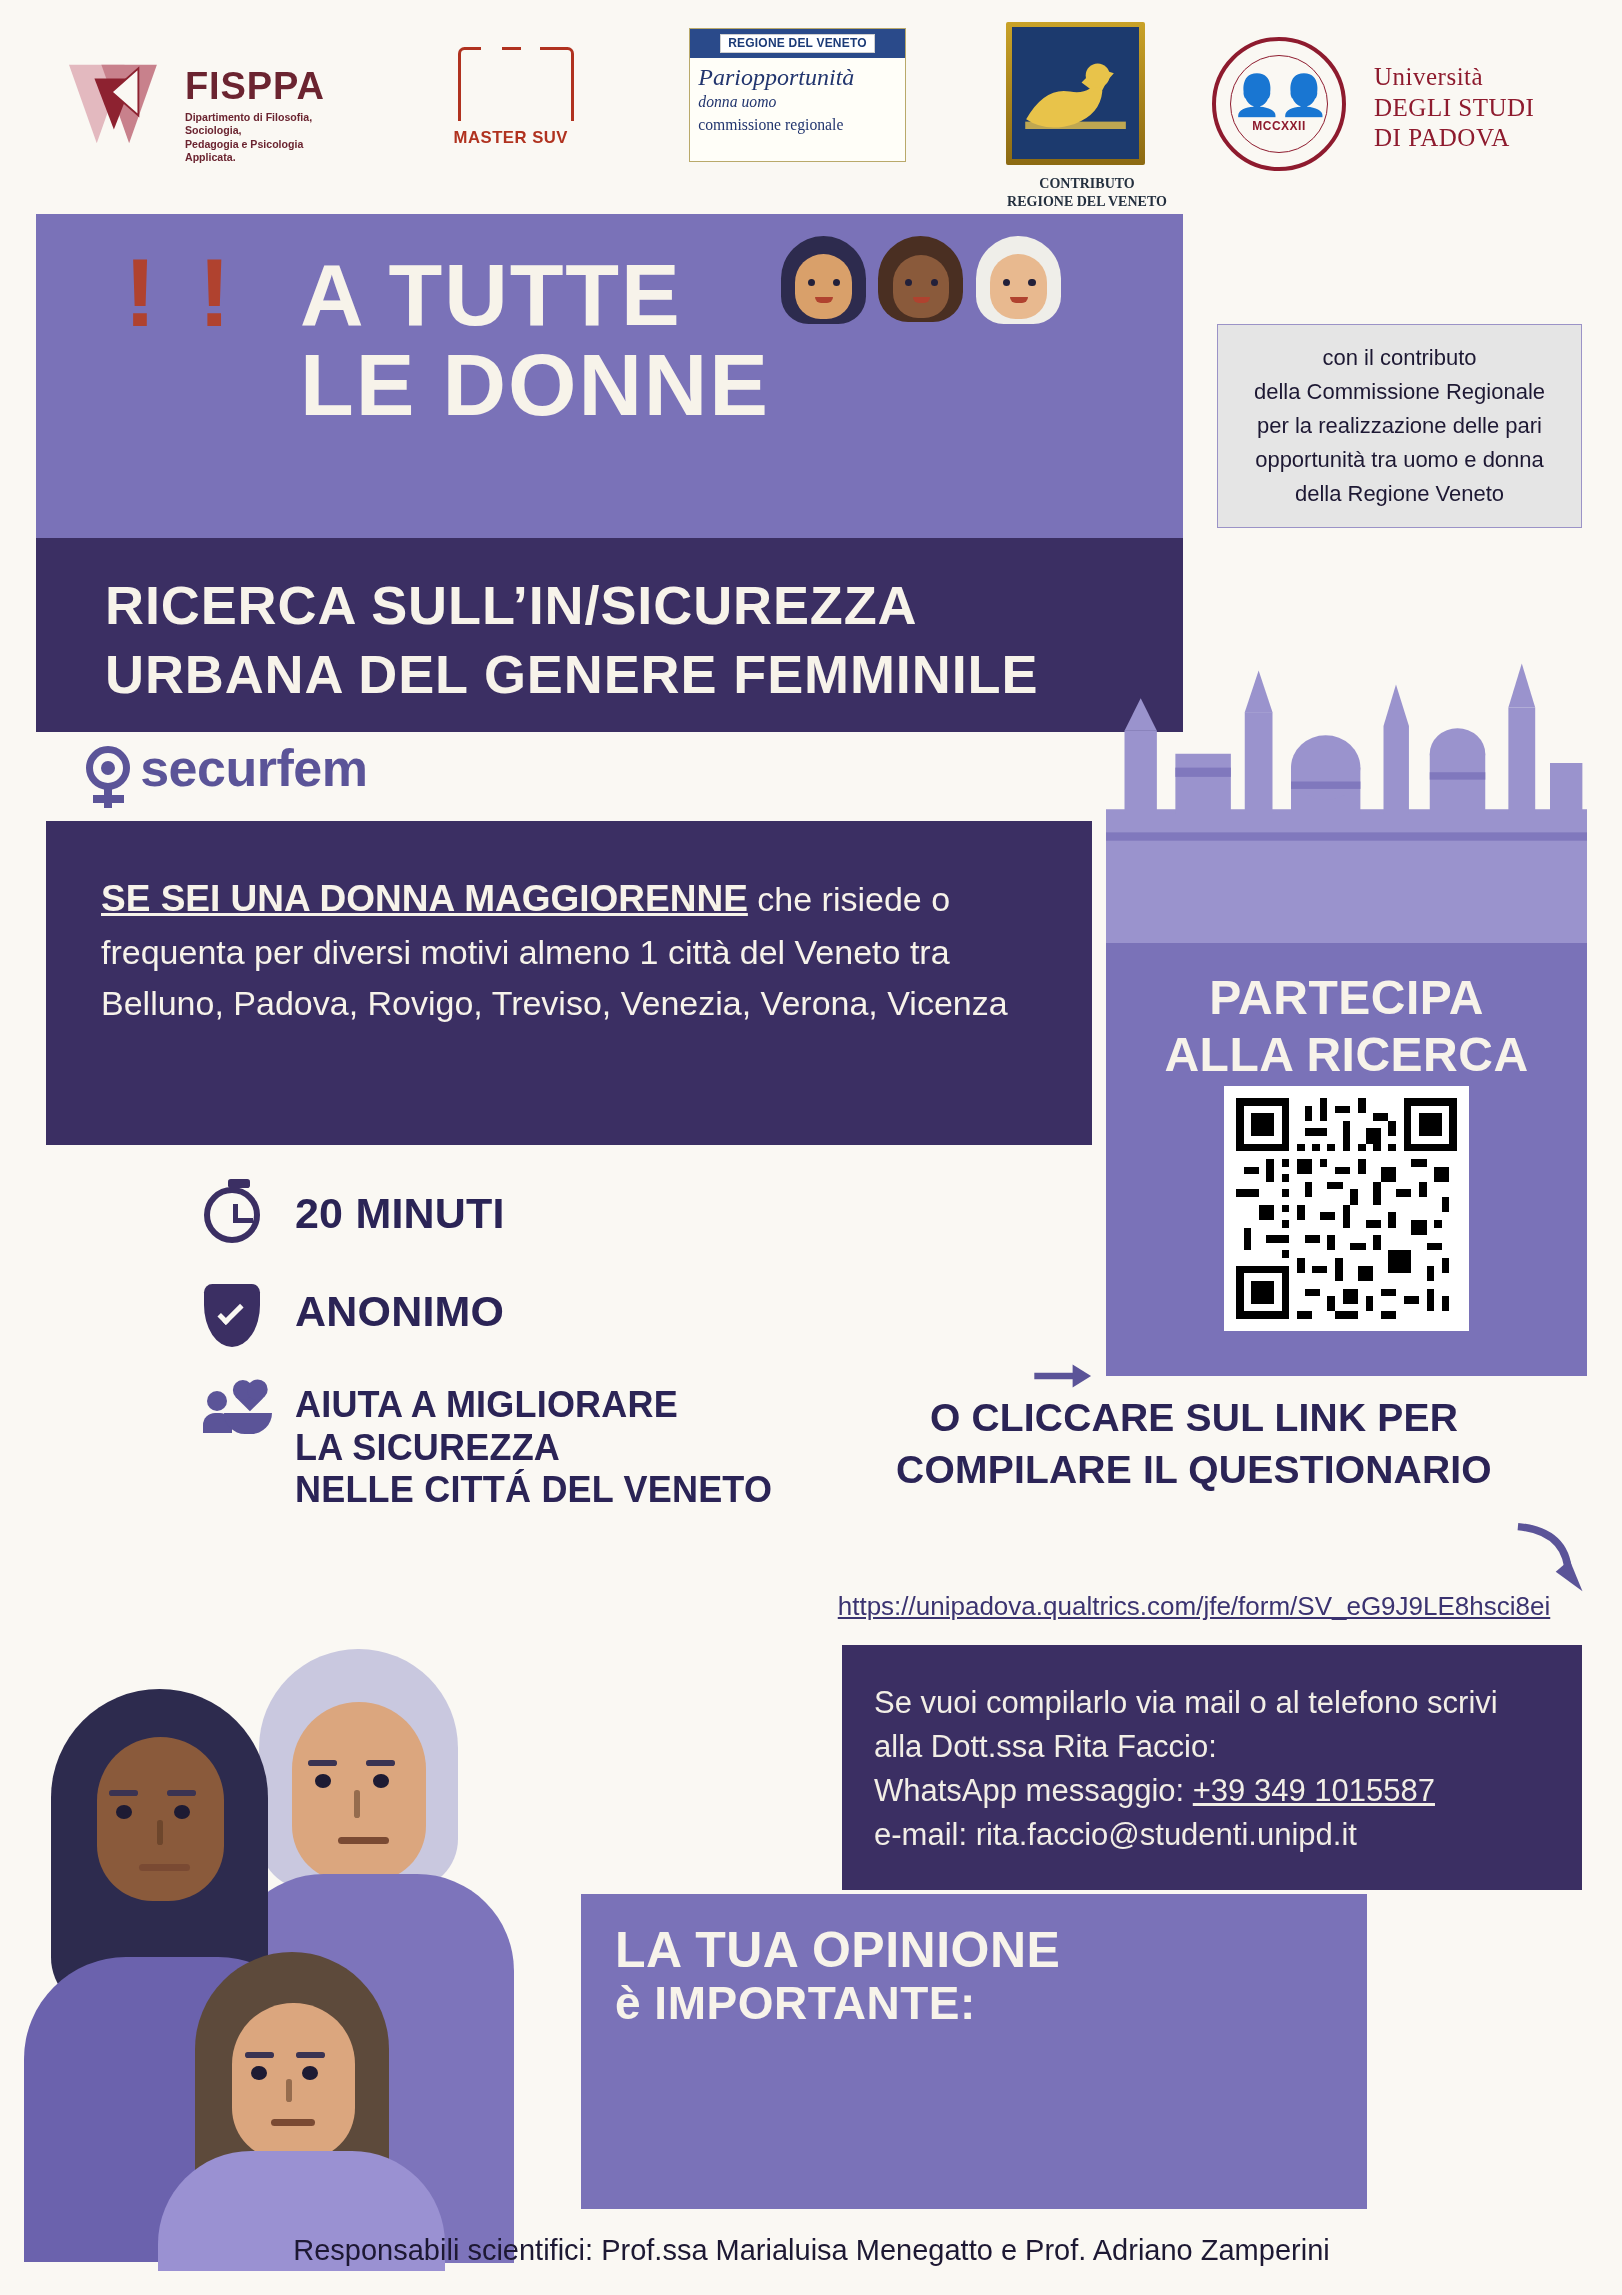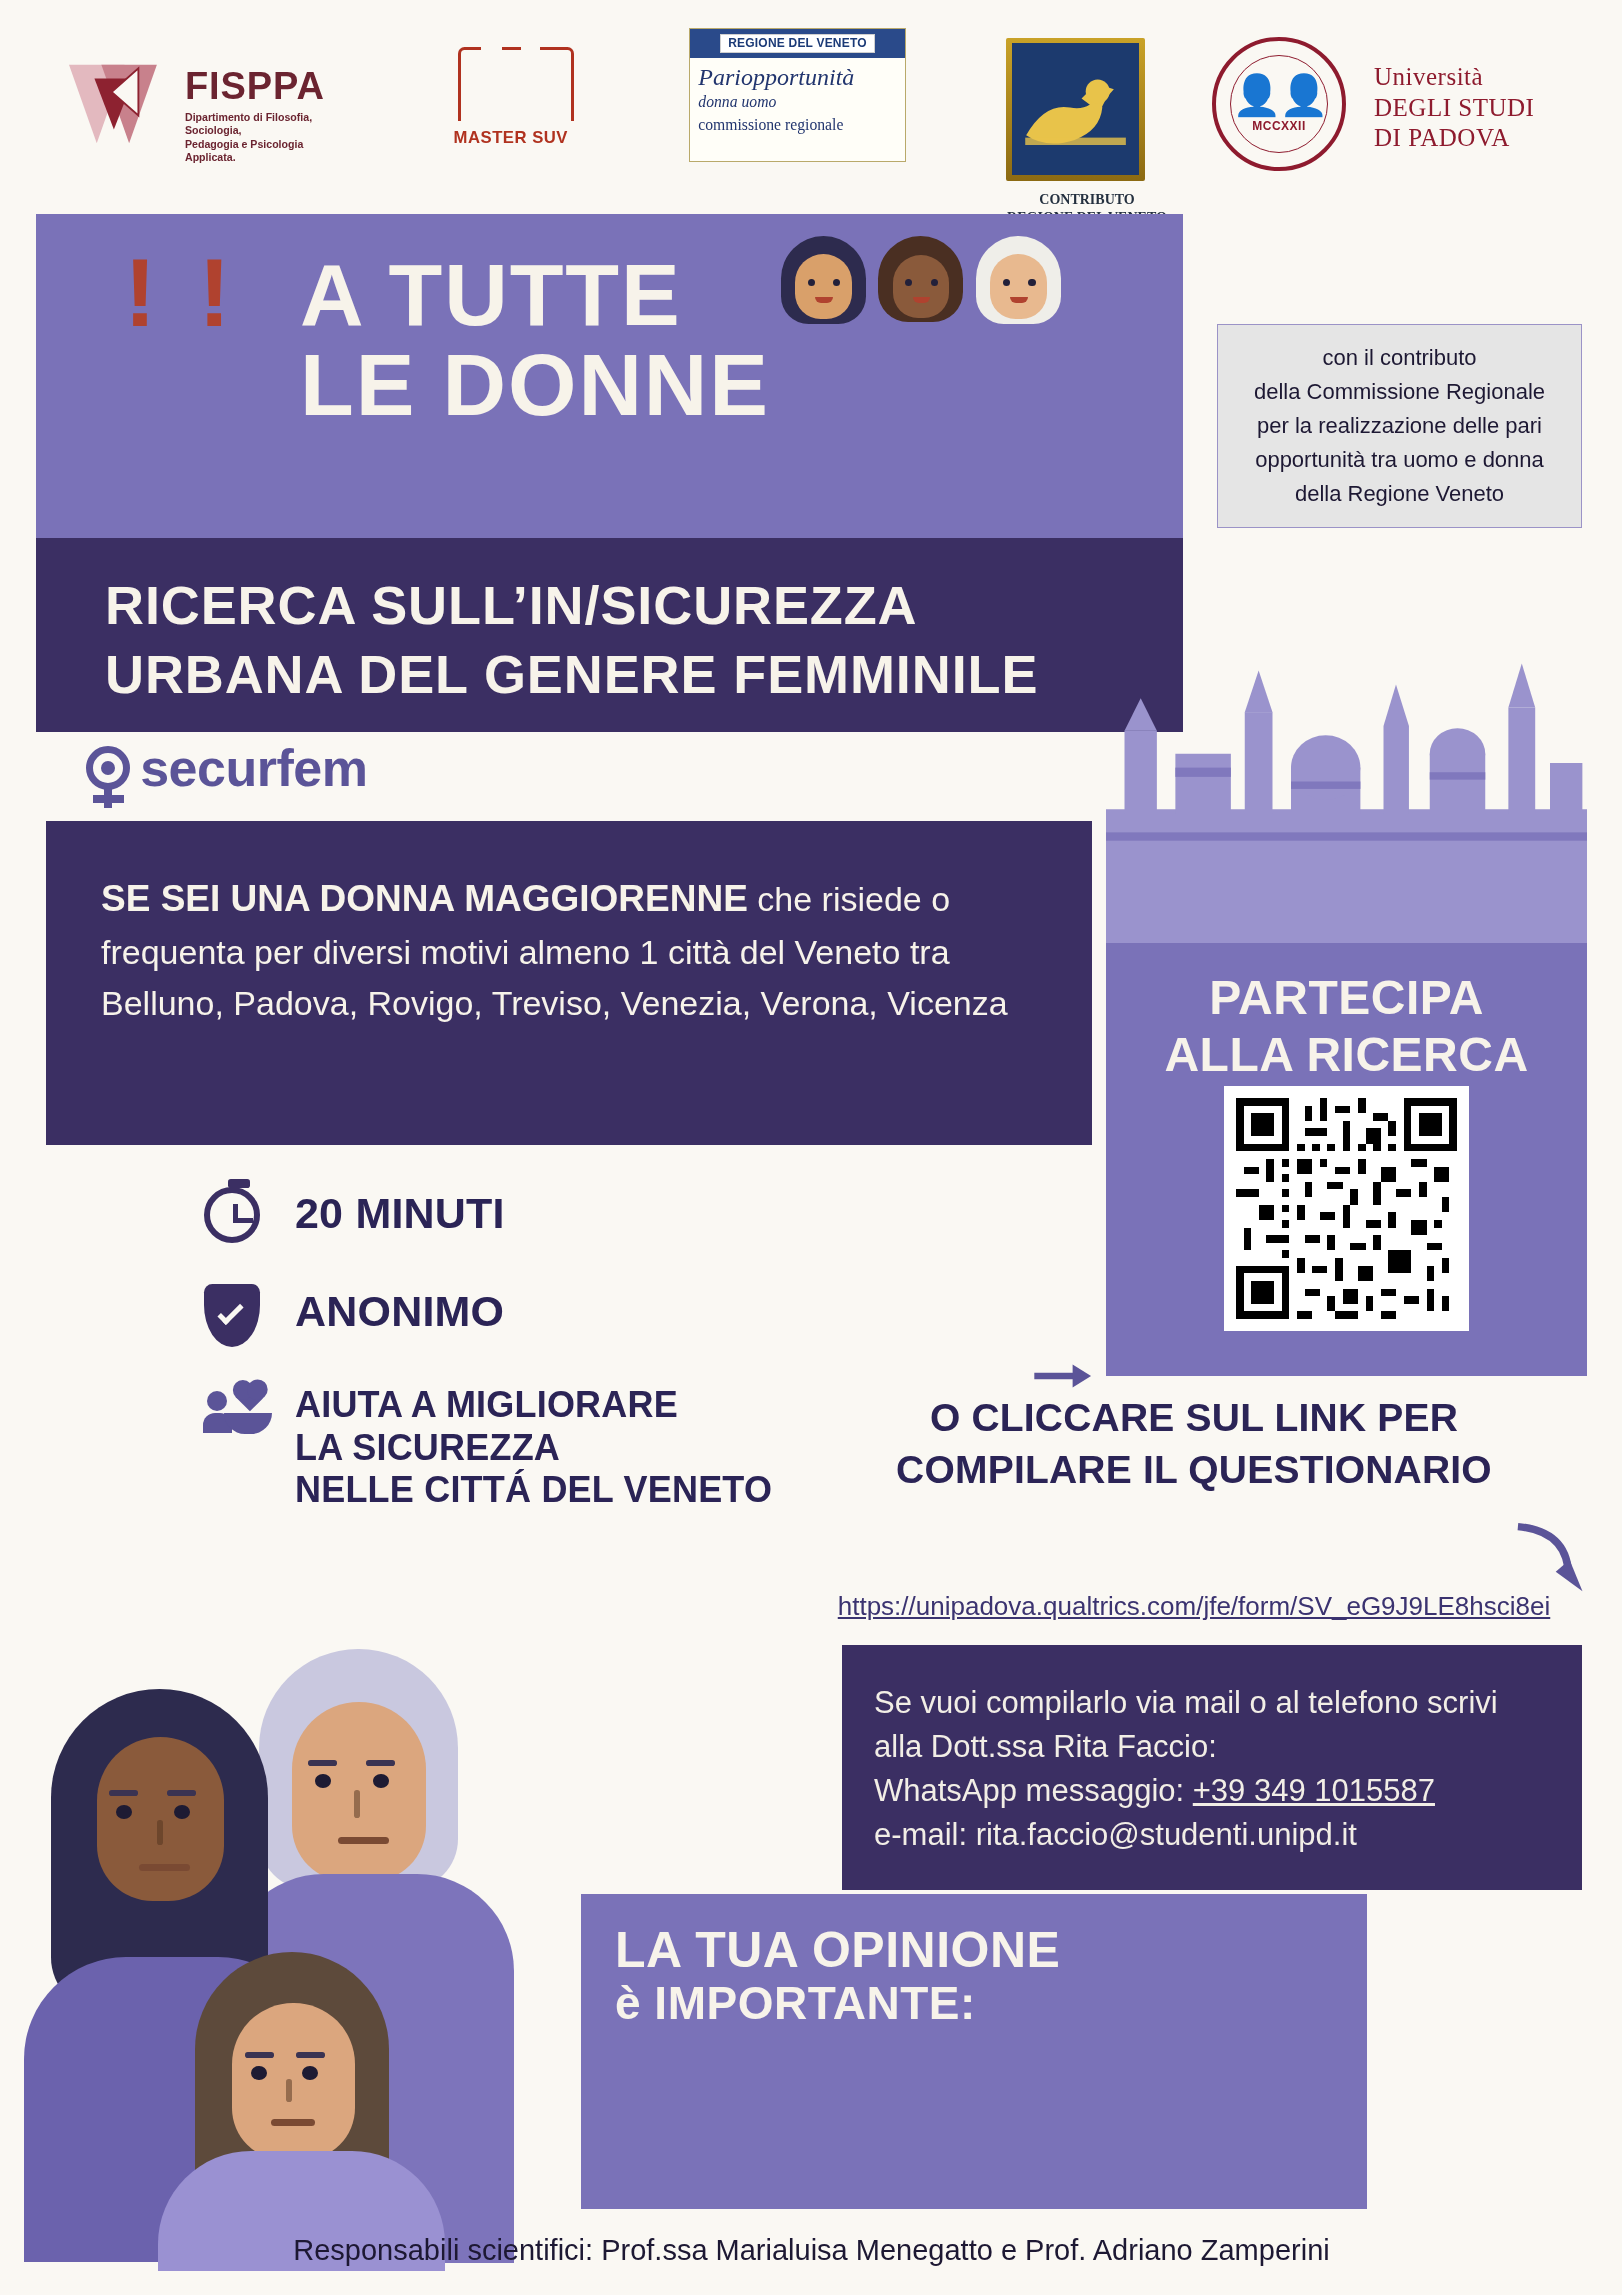--- a/index.html
+++ b/index.html
@@ -35,21 +35,21 @@
   .pari { left: 689px; top: 9.3px; width: 217px; height: 134px; border: 1.4px solid #b9a96a; background: #fffef8; }
   .pari-top { height: 29px; background: #2a4a8a; display:flex; align-items:center; justify-content:center; }
   .pari-top-inner { background: #ffffff; border: 0.9px solid #cfcfcf; padding: 1.4px 7.4px; font-size: 12px;
       font-weight: bold; color: #1b3a77; letter-spacing: 0.2px; }
   .pari-body { padding: 6.5px 4.6px 0 8.3px; }
   .pari-t1 { font-family: "Liberation Serif", serif; font-style: italic; font-size: 24px; color: #22356e; }
   .pari-t2 { font-family: "Liberation Serif", serif; font-style: italic; font-size: 15.7px; color: #22356e; margin-top: 1.9px; }
   .pari-t3 { font-family: "Liberation Serif", serif; font-size: 15.7px; color: #22356e; margin-top: 4.6px; }
 
   
-  .veneto { left: 990px; top: 19px; width: 194px; height: 208px; }
+  .veneto { left: 990px; top: 3px; width: 194px; height: 208px; }
   .veneto-frame { position: absolute; left: 16px; top: 0; width: 139px; height: 143px;
       background: linear-gradient(#c9a227, #8c6a12); padding: 5.6px; border-radius: 1.9px; }
   .veneto-inner { width: 100%; height: 100%; background: #1c3a6e; position: relative; overflow: hidden; }
   .veneto-cap { position: absolute; top: 153px; left: 0; width: 194px; text-align: center;
       font-family: "Liberation Serif", serif; font-size: 14px; font-weight: bold; color: #24303f; line-height: 1.35; }
 
   
   .unipd { left: 1212px; top: 18.5px; width: 352px; height: 139px; }
   .unipd-seal { position: absolute; left: 0; top: 0; width: 134px; height: 134px; border-radius: 50%;
       border: 4.2px solid #8e1b2e; display:flex; align-items:center; justify-content:center; }
@@ -94,21 +94,21 @@
   .sf-glyph { width: 44px; height: 44px; position: relative; }
   .sf-ring { width: 44px; height: 44px; border: 7.9px solid #5b5498; border-radius: 50%; }
   .sf-dot { position:absolute; left: 15.3px; top: 15.3px; width: 14px; height: 14px; background: #5b5498; border-radius: 50%; }
   .sf-stem { position:absolute; left: 17.6px; top: 41px; width: 8.8px; height: 21px; background: #5b5498; }
   .sf-cross { position:absolute; left: 6.5px; top: 49px; width: 31px; height: 8.3px; background: #5b5498; }
   .sf-word { font-size: 52px; font-weight: bold; color: #5b5498; letter-spacing: -0.5px; }
 
   
   .copyblock { position: absolute; left: 46px; top: 821px; width: 1046px; height: 324px; background: #3b2f63; }
   .copyblock .inner { padding: 50px 42px 0 55px; color: #f7f3ea; font-size: 34px; line-height: 1.5; }
-  .copyblock b { font-weight: bold; font-size: 37px; }
+  .copyblock b { font-weight: bold; font-size: 37px; text-decoration: underline; }
 
   
   .skyline { position: absolute; left: 1106px; top: 615px; width: 481px; height: 333px; }
   .partecipa { position: absolute; left: 1106px; top: 943px; width: 481px; height: 433px; background: #7a72b8; }
   .partecipa-title { position: absolute; top: 27px; left: 0; width: 481px; text-align: center;
       color: #f7f3ea; font-weight: bold; font-size: 48px; line-height: 1.18; letter-spacing: 0.5px; }
   .qr-wrap { position: absolute; left: 118px; top: 143px; width: 245px; height: 245px; background: #fff; padding: 12px; }
   .qr { width: 100%; height: 100%; }
 
   

